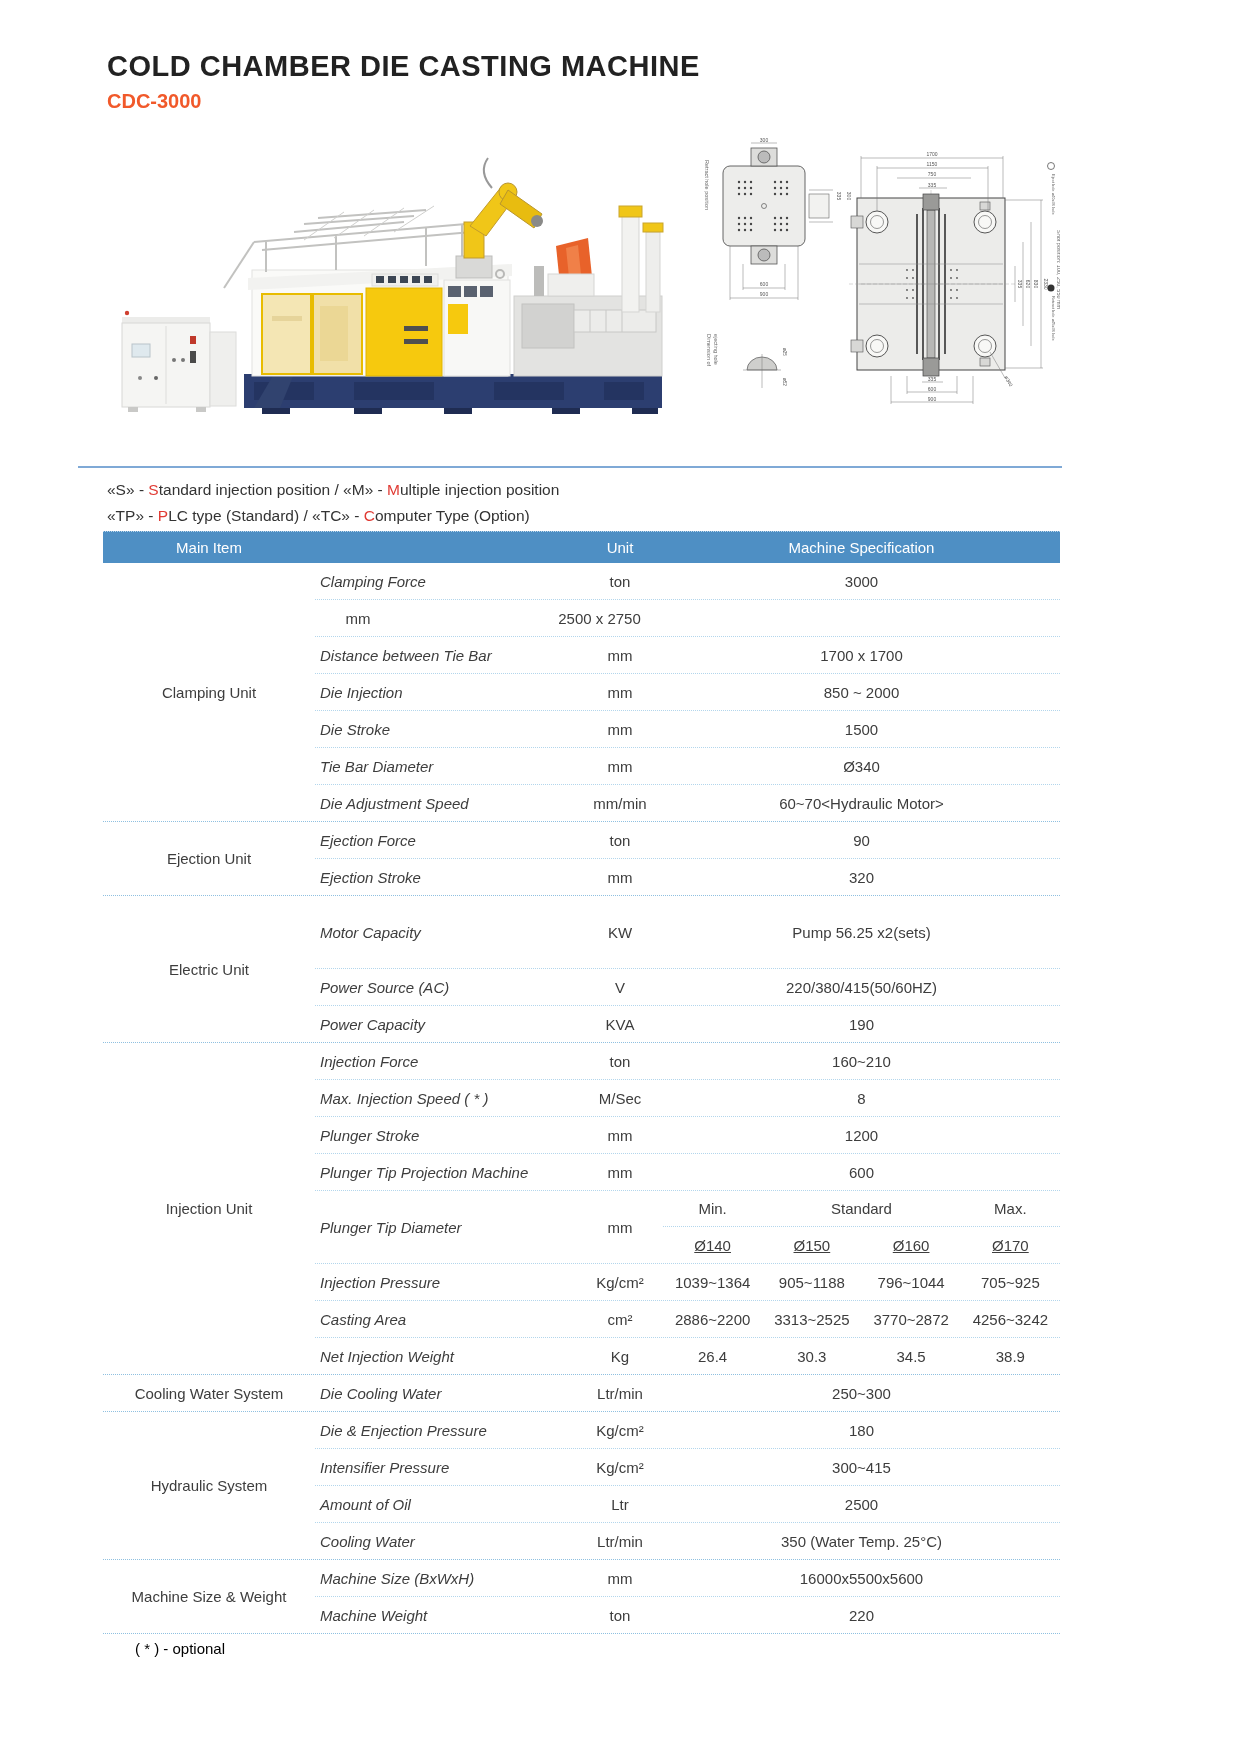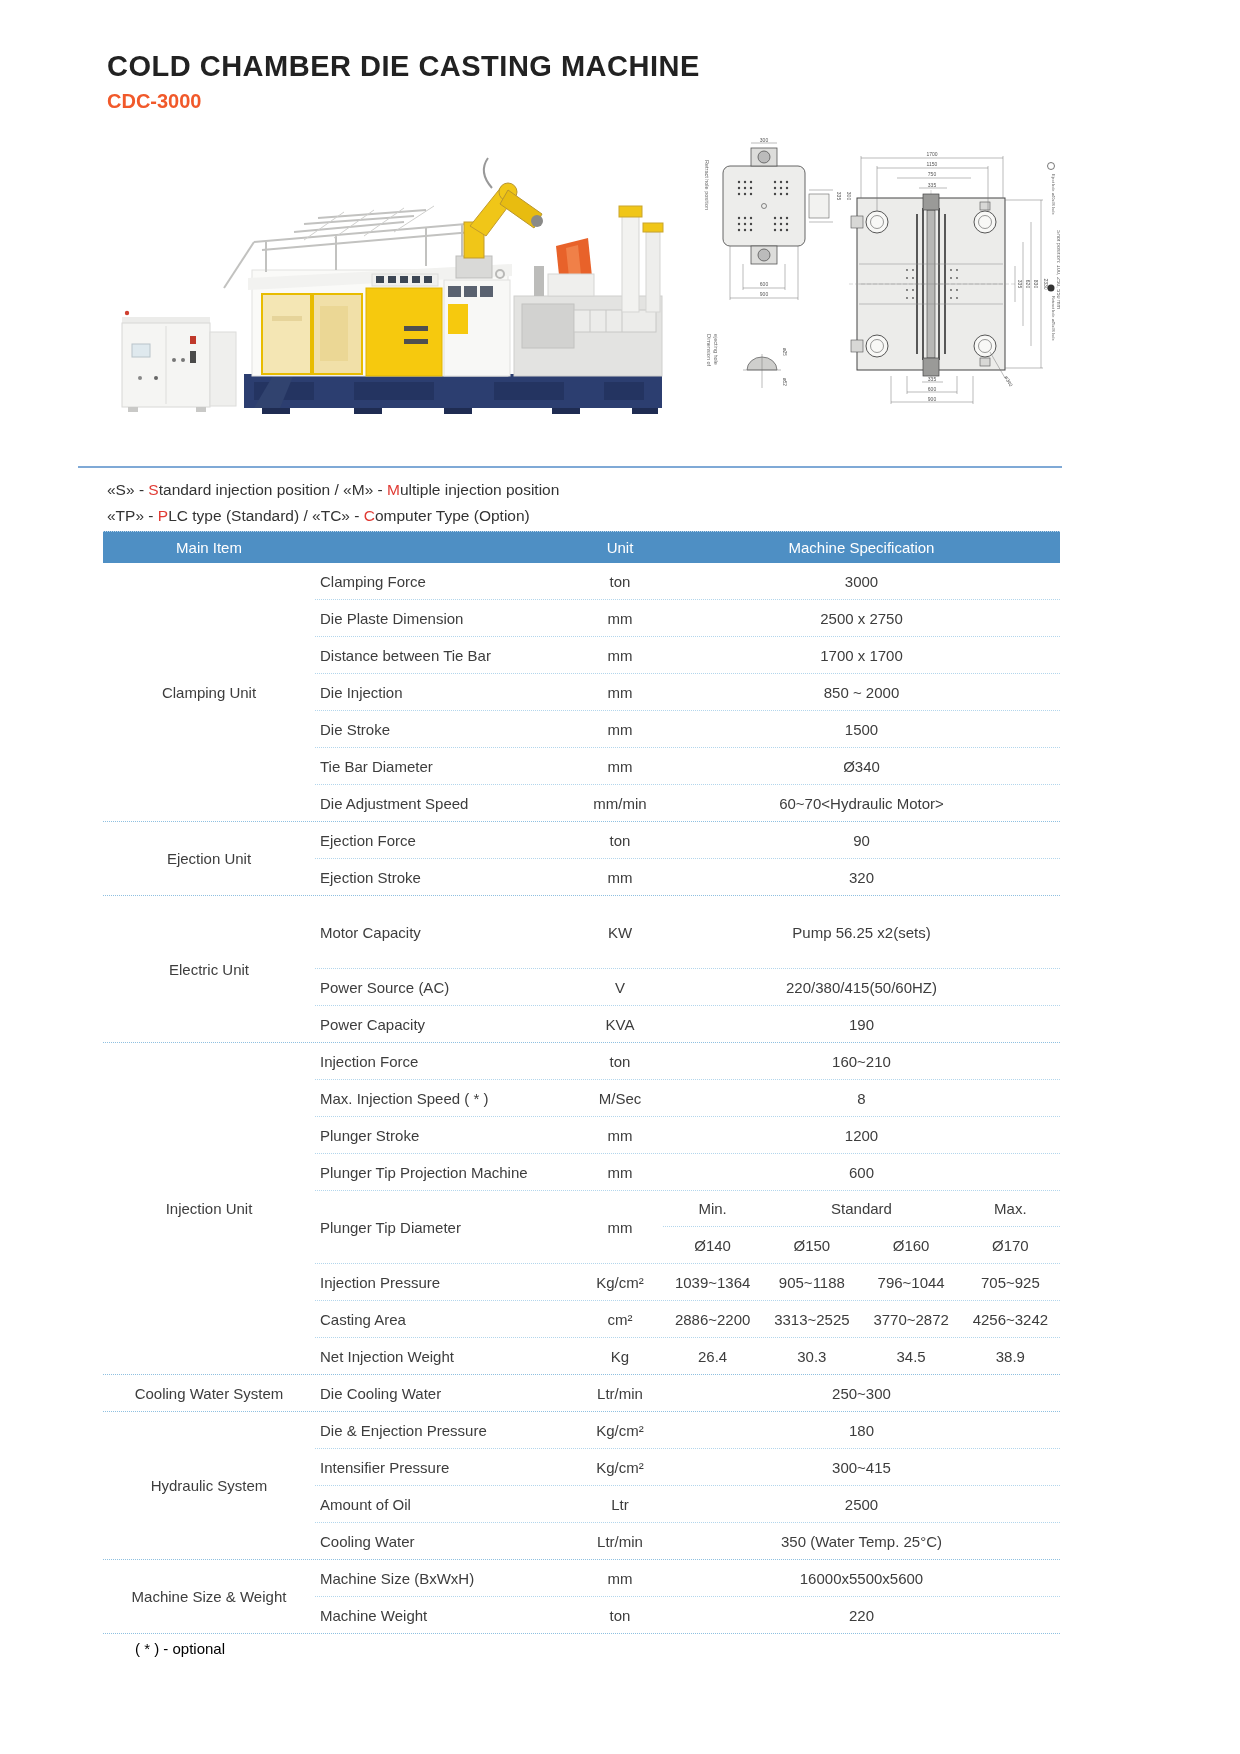--- a/index.html
+++ b/index.html
@@ -24,30 +24,30 @@
   .th.c2{width:262px;}
   .th.c3{width:86px;}
   .th.c4{width:397px;}
   .sgroup{display:flex;border-bottom:1px dotted #8fc0e0;}
   .glabel{width:212px;display:flex;align-items:center;justify-content:center;
           text-align:center;color:#3d3d3d;}
   .grows{width:745px;}
   .srow{display:flex;align-items:stretch;height:36px;}
   .srow.sep{border-bottom:1px dotted #b3d6ec;}
   .cell{display:flex;align-items:center;}
-  .cell.item{width:262px;padding-left:5px;box-sizing:border-box;}
+  .cell.item{width:262px;padding-left:5px;box-sizing:border-box;font-style:italic;}
   .cell.unit{width:86px;justify-content:center;text-align:center;}
   .cell.spec{width:397px;justify-content:center;text-align:right;}
   .cols4{width:397px;display:grid;grid-template-columns:1fr 1fr 1fr 1fr;align-items:center;}
   .cols4 span{text-align:center;}
   .speccol{width:397px;display:flex;flex-direction:column;}
   .subhead{height:35px;display:grid;grid-template-columns:1fr 2fr 1fr;align-items:center;
            border-bottom:1px dotted #b3d6ec;}
   .subhead span{text-align:center;}
-  .subvals{height:36px;display:grid;grid-template-columns:1fr 1fr 1fr 1fr;align-items:center;}
+  .subvals{height:36px;display:grid;grid-template-columns:1fr 1fr 1fr 1fr;align-items:center;text-decoration:underline;}
   .subvals span{text-align:center;}
   svg text{font-family:"Liberation Sans",sans-serif;}
 </style>
 </head>
 <body>
 
 <div class="page">
 
   <div class="title">COLD CHAMBER DIE CASTING MACHINE</div>
   <div class="model" style="color:#f1592a;">CDC-3000</div>
@@ -363,21 +363,20 @@
     <div id="tbody">
         <div class="sgroup">
           <div class="glabel">Clamping Unit</div>
           <div class="grows">
             <div class="srow sep">
               <div class="cell item">Clamping Force</div>
               <div class="cell unit">ton</div>
               <div class="cell spec">3000</div>
             </div>
             <div class="srow sep">
-              <div class="cell item">Die Plaste Dimension</div>
               <div class="cell unit">mm</div>
               <div class="cell spec">2500 x 2750</div>
             </div>
             <div class="srow sep">
               <div class="cell item">Distance between Tie Bar</div>
               <div class="cell unit">mm</div>
               <div class="cell spec">1700 x 1700</div>
             </div>
             <div class="srow sep">
               <div class="cell item">Die Injection</div>

